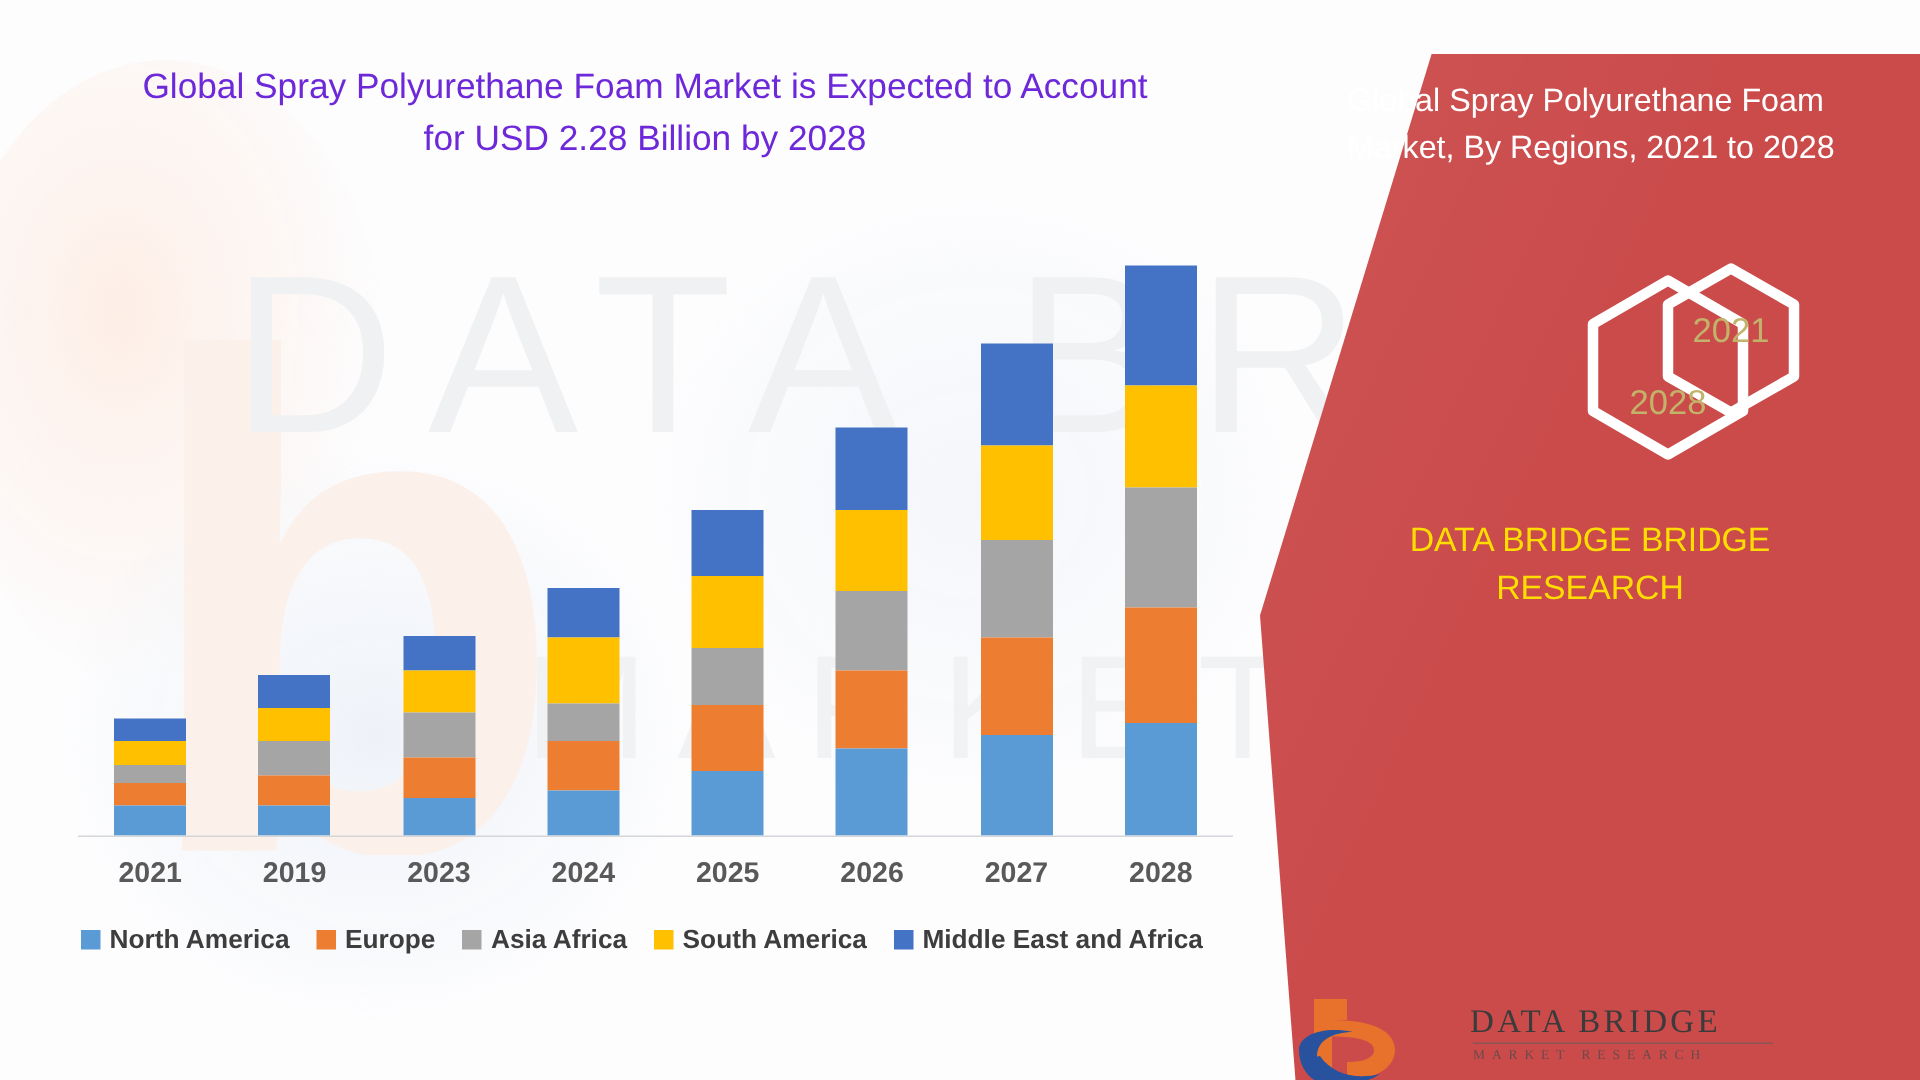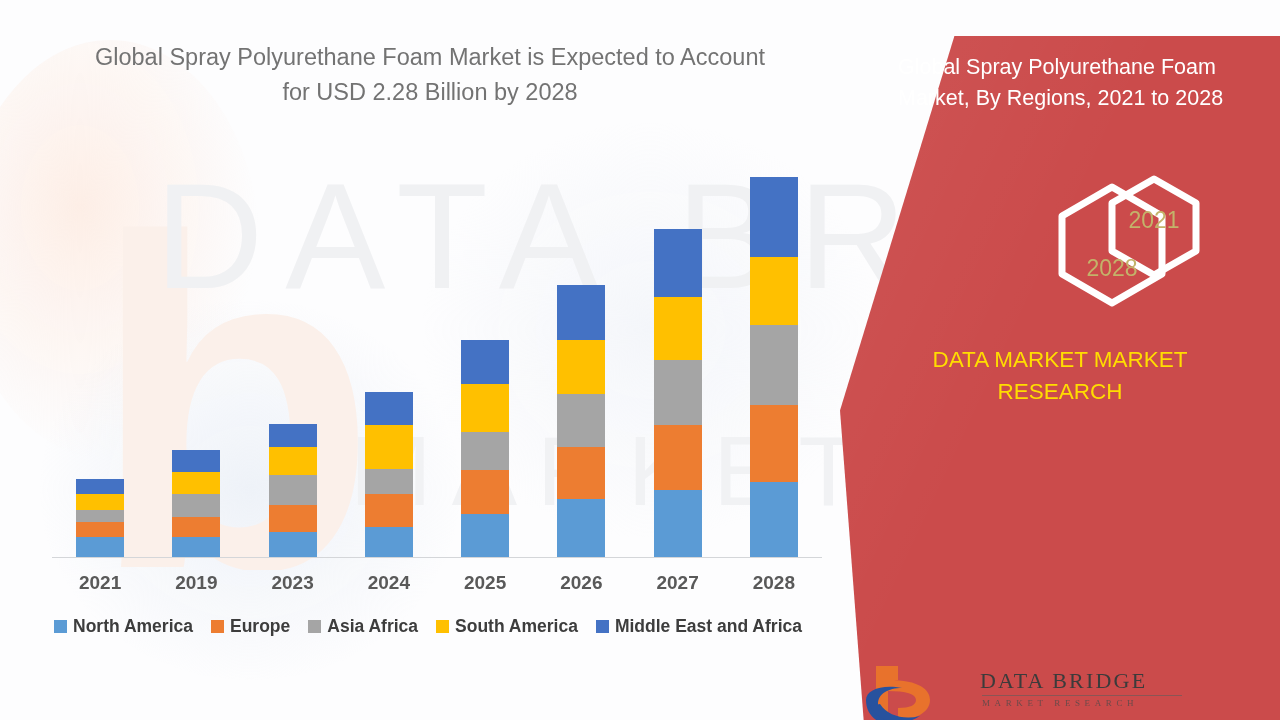--- a/index.html
+++ b/index.html
@@ -33,21 +33,21 @@
   }
   .wm-b{
     position:absolute;left:30px;top:40px;
     font-size:470px;line-height:430px;font-weight:700;
     color:#fbf0ea;
   }
 
   
   .chart-title{
     position:absolute;left:60px;top:40px;width:740px;
-    text-align:center;color:#737373;
+    text-align:center;color:#6d28d9;
     font-size:23.5px;line-height:35px;font-weight:400;
   }
 
   
   .plot{
     position:absolute;left:52px;top:150px;width:770px;height:408px;
   }
   .axis-line{
     position:absolute;left:0;bottom:0;width:770px;height:1px;background:#d4d6d9;
   }
@@ -245,21 +245,21 @@
     <div class="hexwrap">
       <svg width="440" height="300" viewBox="0 0 440 300">
         <polygon points="222,238 222,180 272,151 322,180 322,238 272,267" fill="none" stroke="#ffffff" stroke-width="7" stroke-linejoin="round"></polygon>
         <polygon points="272,215 272,167 314,143 356,167 356,215 314,239" fill="none" stroke="#ffffff" stroke-width="7" stroke-linejoin="round"></polygon>
       </svg>
       <div class="hex-label" id="hex-back" style="left:232px;top:219px;width:80px;">2028</div>
       <div class="hex-label" id="hex-front" style="left:274px;top:171px;width:80px;">2021</div>
     </div>
 
     <div class="brand-text">
-      <div>DATA MARKET MARKET</div>
+      <div>DATA BRIDGE BRIDGE</div>
       <div>RESEARCH</div>
     </div>
 
     <div class="logo">
       <svg width="120" height="72" viewBox="0 0 120 72">
         <path d="M18 6 L40 6 L40 20 L30 20 L30 62 L18 62 Z" fill="#e8722c"></path>
         <path d="M30 20 C62 20, 72 30, 72 40 C72 52, 58 60, 40 60 L40 48 C52 48, 58 45, 58 40 C58 34, 48 31, 30 31 Z" fill="#e8722c"></path>
         <path d="M8 40 C8 58, 24 68, 44 64 C30 62, 20 54, 20 44 C20 34, 30 28, 44 28 C24 24, 8 30, 8 40 Z" fill="#28529e"></path>
         <path d="M12 46 C20 62, 44 68, 62 56 C46 60, 30 56, 22 44 Z" fill="#28529e"></path>
       </svg>

